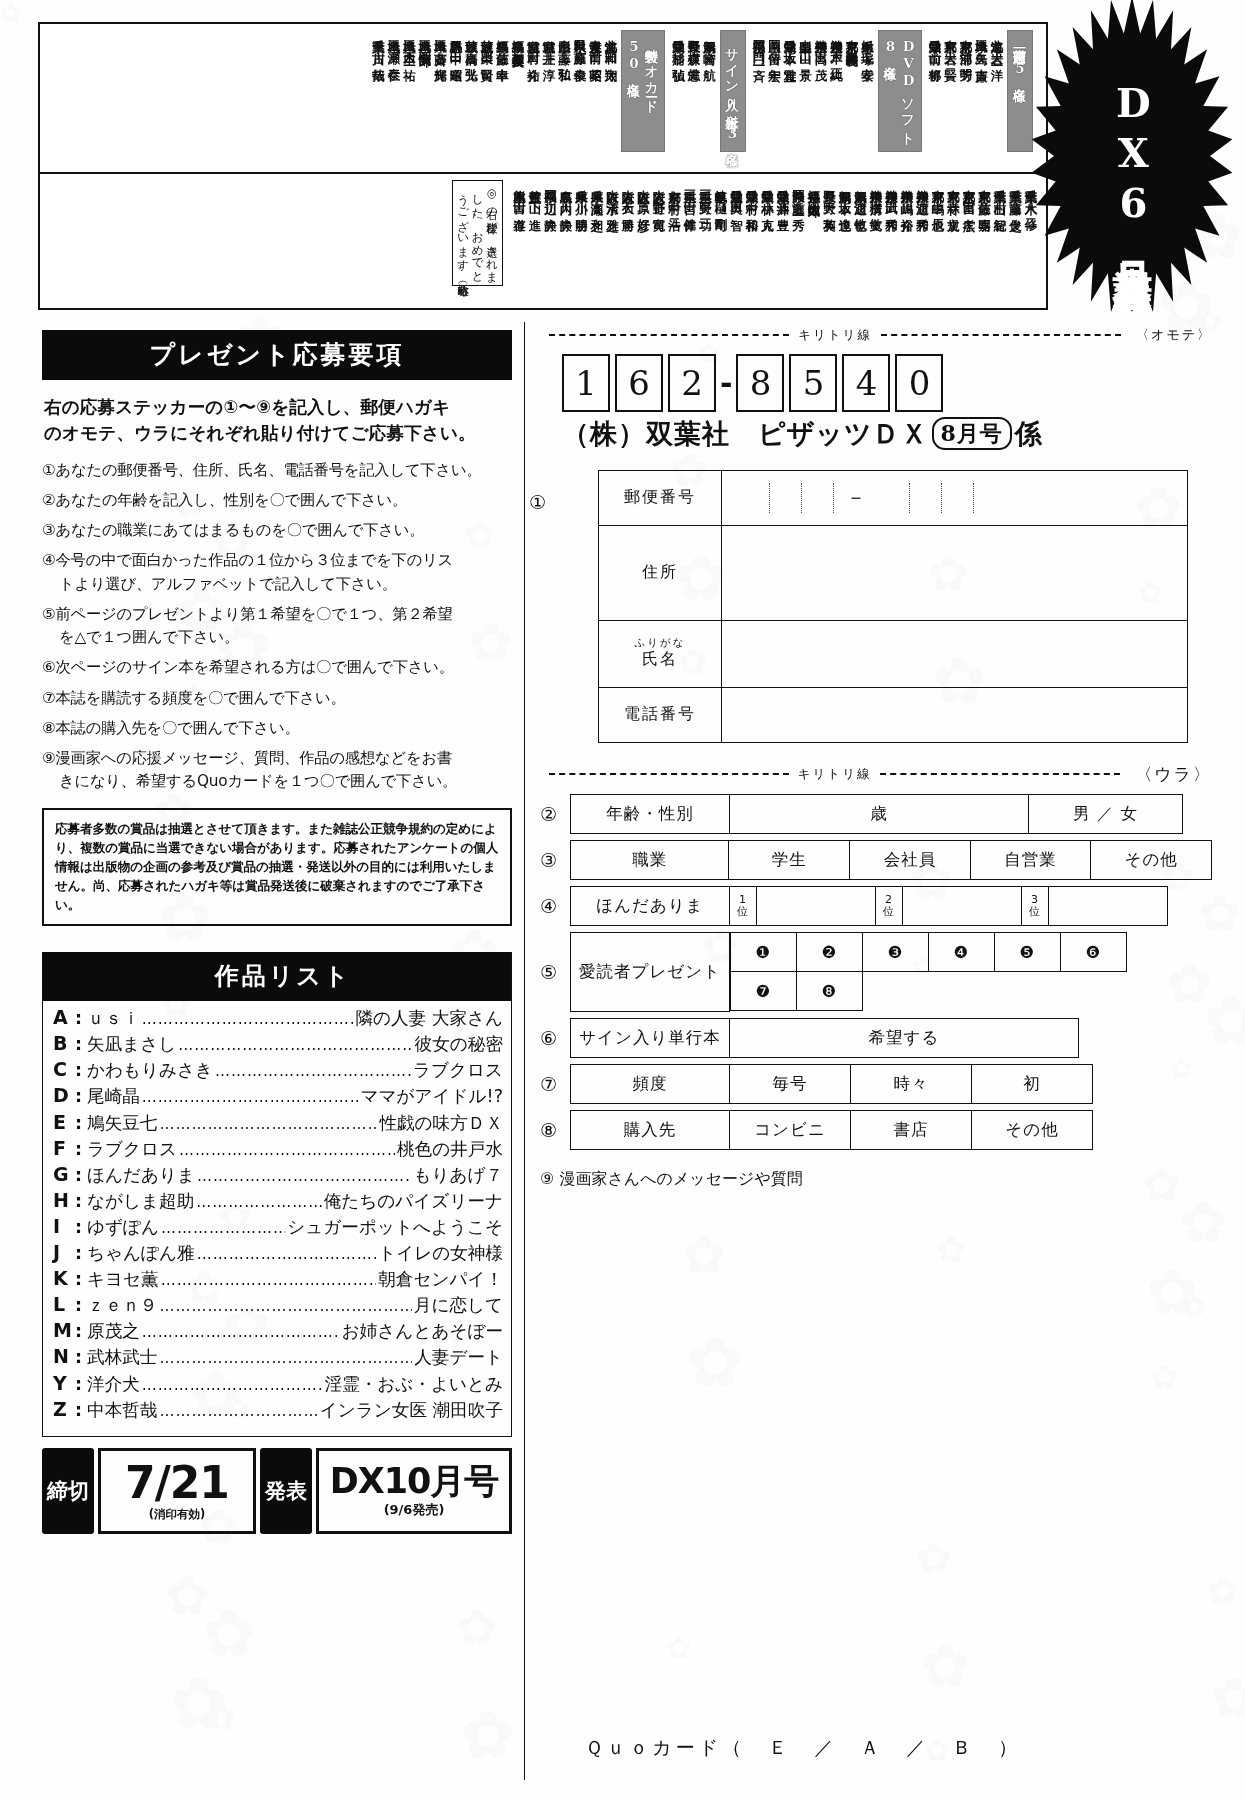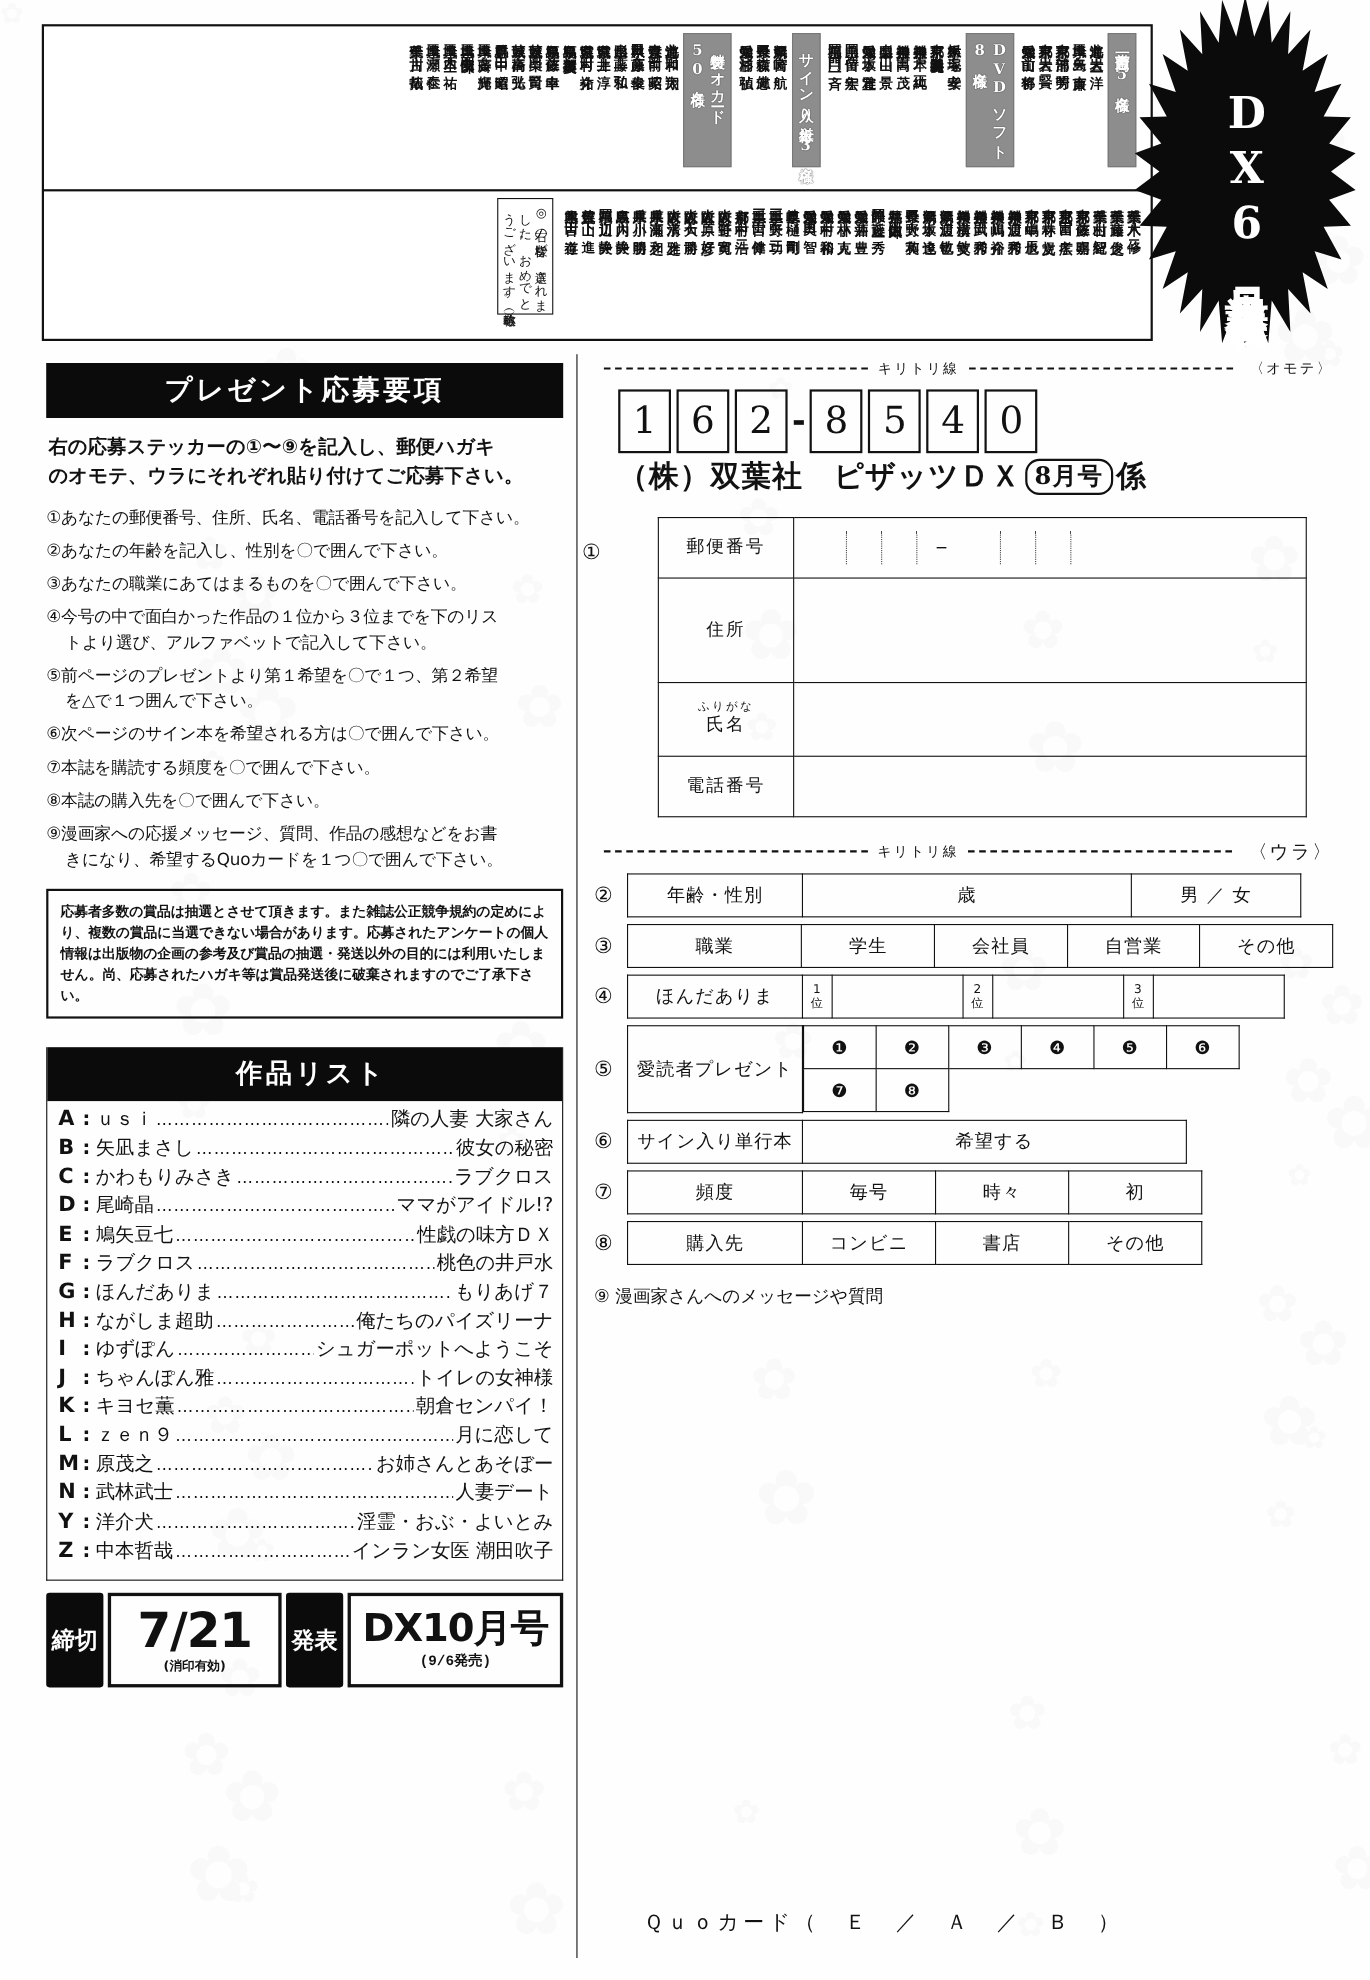--- a/index.html
+++ b/index.html
@@ -82,21 +82,21 @@
       font-weight:900;line-height:1.05;}
   .dl-lbl{width:52px;font-size:21px;writing-mode:horizontal-tb;text-align:center;
       letter-spacing:0px;border-radius:3px;}
   .dl-date{flex:1;display:flex;flex-direction:column;align-items:center;justify-content:center;
       border:3px solid #111;margin:0 4px;}
   .dl-date .big{font-size:44px;font-weight:900;line-height:1;letter-spacing:-1px;}
   .dl-date .small{font-size:11.5px;font-weight:700;margin-top:2px;}
   .dl-date2{flex:1.25;display:flex;flex-direction:column;align-items:center;justify-content:center;
       border:3px solid #111;margin-left:4px;}
   .dl-date2 .big{font-size:35px;font-weight:900;line-height:1;letter-spacing:-1px;}
-  .dl-date2 .small{font-size:13px;font-weight:800;margin-top:2px;font-family:Liberation Mono, monospace;}
+  .dl-date2 .small{font-size:13px;font-weight:800;margin-top:2px;}
 
   
   #vsplit{position:absolute;left:524px;top:322px;bottom:20px;border-left:1.5px solid #111;}
 
   
   #rightcol{position:absolute;left:540px;top:322px;width:672px;}
   .kiritori{display:flex;align-items:center;font-size:12.5px;letter-spacing:2px;
       font-family:"DejaVu Sans","Liberation Sans",sans-serif;margin:4px 0 2px 0;}
   .kiritori .dash{flex:1;border-top:2.5px dashed #111;height:0;margin:0 9px;}
 

